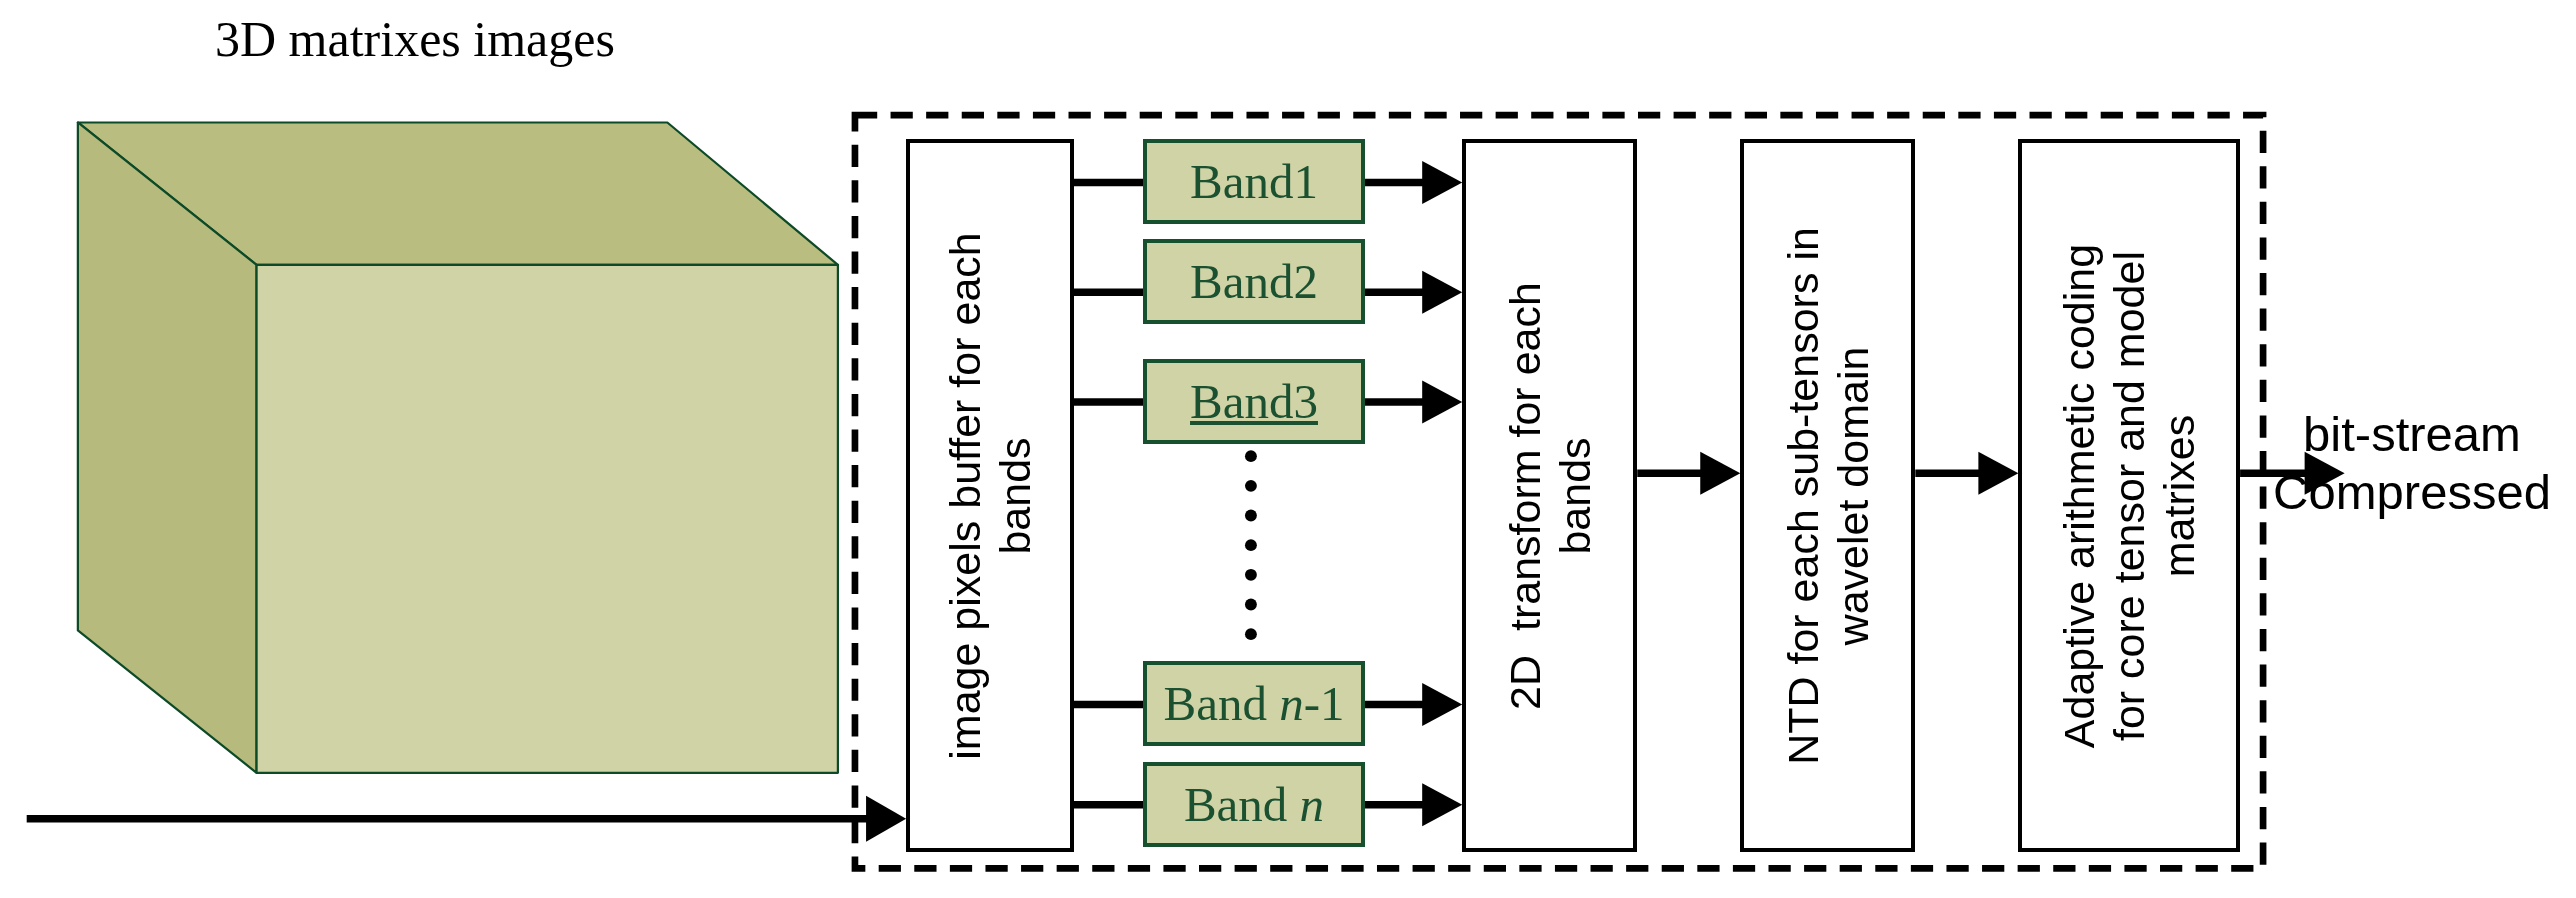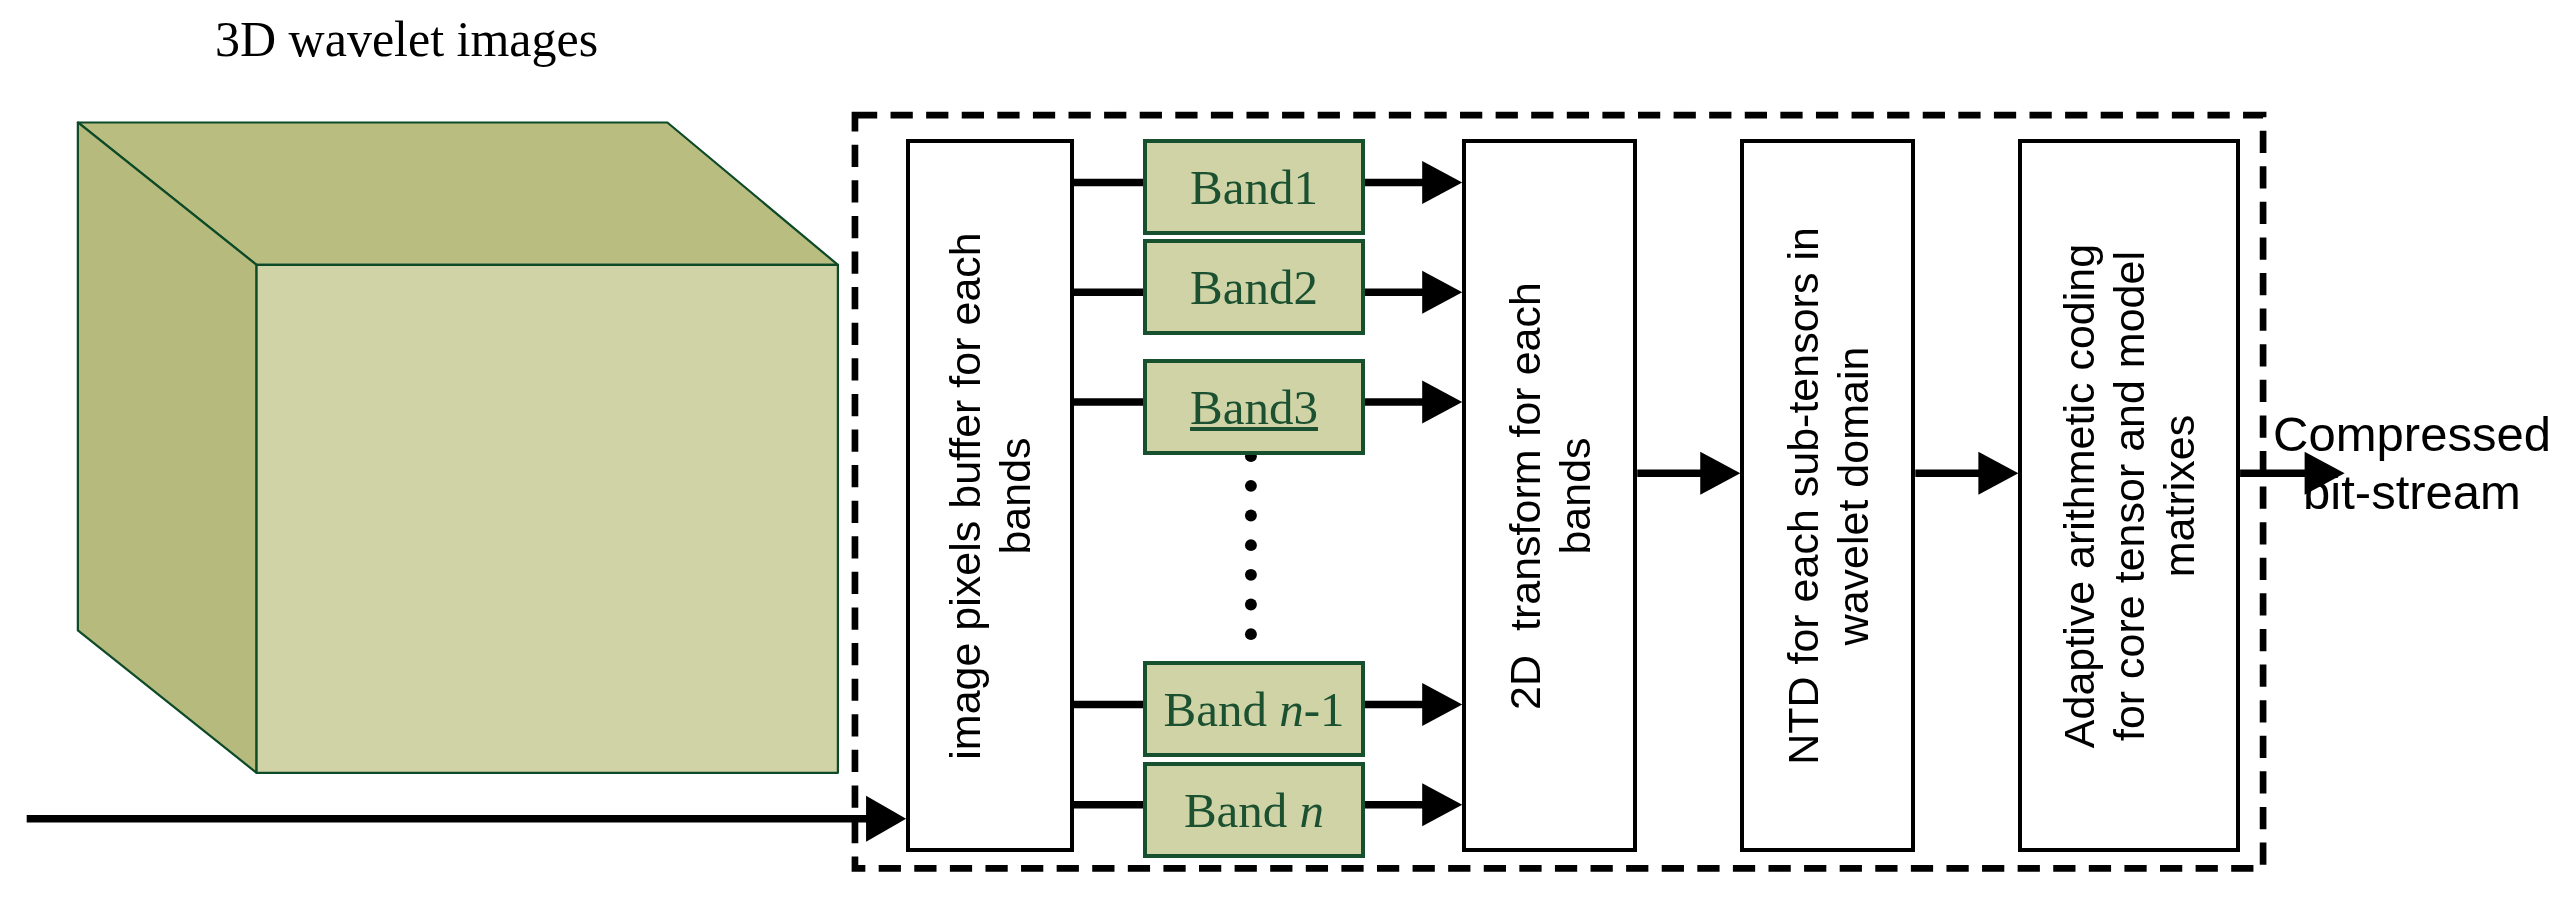--- a/index.html
+++ b/index.html
@@ -46,21 +46,21 @@
     font-size: 43px;
     line-height: 50px;
     color: var(--ink, #000);
   }
   .rot div { white-space: pre; }
   .band {
     position: absolute;
     box-sizing: border-box;
     left: 1143px;
     width: 222px;
-    height: 96px;
+    height: 85px;
     background: var(--band_fill, #cfd3a6);
     border: 4.4px solid var(--band_border, #17502e);
     color: var(--band_text, #1b5130);
     font-family: "Liberation Serif", serif;
     font-size: 49px;
     display: flex;
     align-items: center;
     justify-content: center;
     white-space: pre;
   }
@@ -128,21 +128,21 @@
       <circle cx="1687" cy="615" r="8"></circle>
       <circle cx="1687" cy="655" r="8"></circle>
       <circle cx="1687" cy="695" r="8"></circle>
       <circle cx="1687" cy="735" r="8"></circle>
       <circle cx="1687" cy="775" r="8"></circle>
       <circle cx="1687" cy="815" r="8"></circle>
       <circle cx="1687" cy="855" r="8"></circle>
     </g>
   </svg>
 
-  <div class="title">3D wavelet images</div>
+  <div class="title">3D matrixes images</div>
 
   <div class="vbox" style="left:906px; width:168px;">
     <div class="rot">
       <div>image pixels buffer for each</div>
       <div>bands</div>
     </div>
   </div>
 
   <div class="band" style="top:139px;">
     <span>Band1</span><i></i><span></span>
@@ -176,18 +176,18 @@
 
   <div class="vbox" style="left:2018px; width:222px;">
     <div class="rot">
       <div>Adaptive arithmetic coding</div>
       <div>for core tensor and model</div>
       <div>matrixes</div>
     </div>
   </div>
 
   <div class="out-label">
+    <div>bit-stream</div>
     <div>Compressed</div>
-    <div>bit-stream</div>
   </div>
 
 </div>
 
 
 </body></html>

